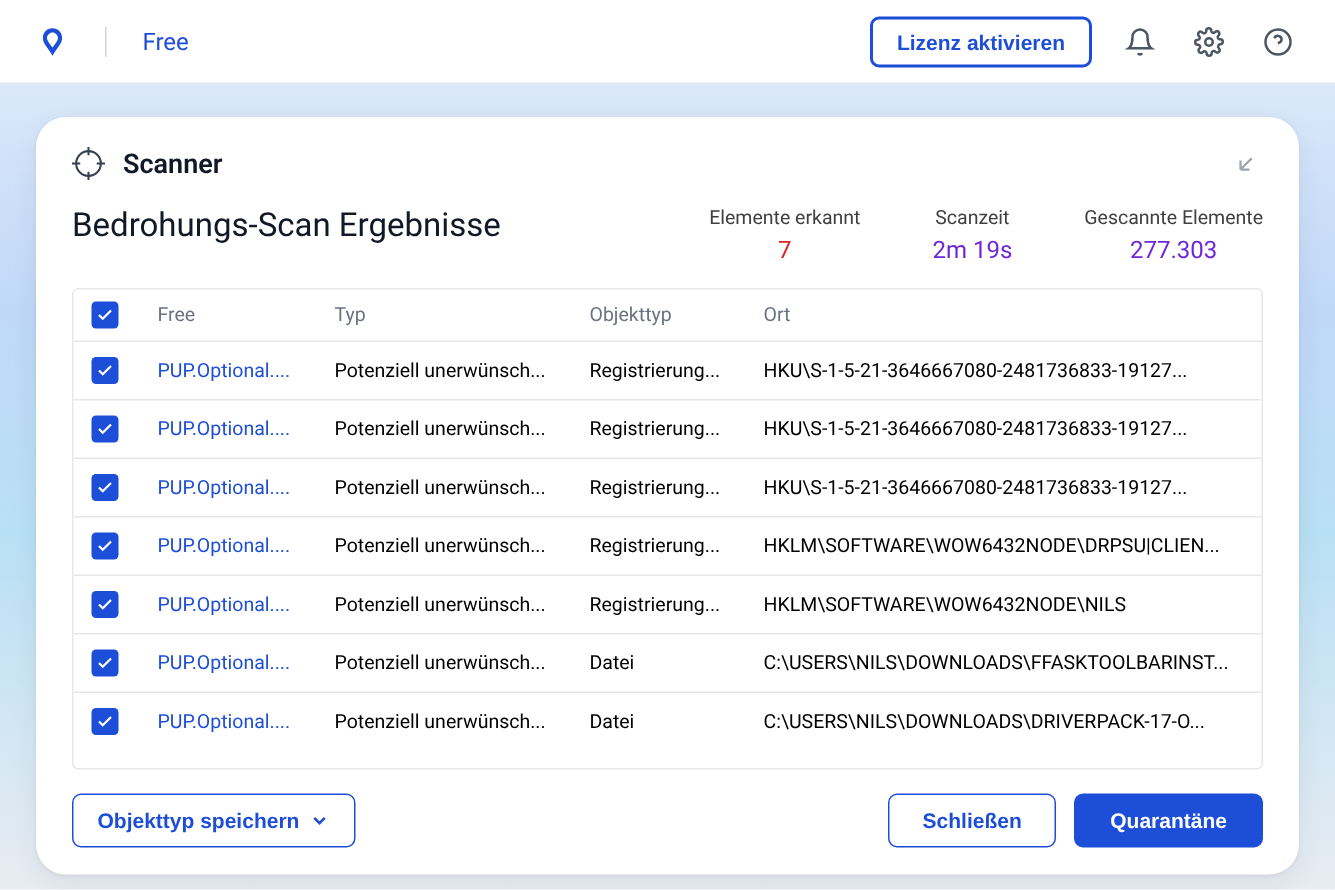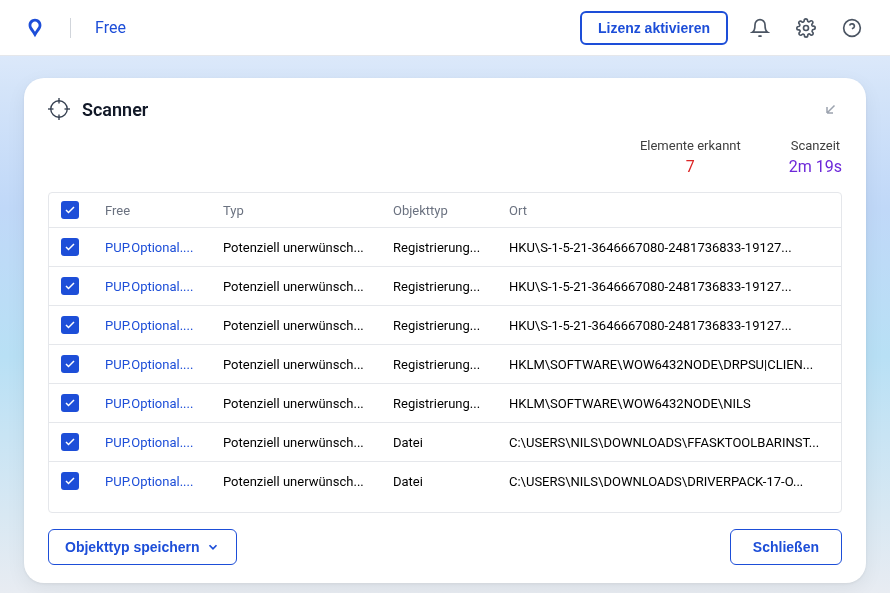--- a/index.html
+++ b/index.html
@@ -243,28 +243,33 @@
     </svg>
     <span class="card-title">Scanner</span>
     <span class="expand-icon">
       <svg viewBox="0 0 24 24" fill="none" stroke="currentColor" stroke-width="2">
         <path d="M4 20 L14 10 M4 20 L4 12 M4 20 L12 20"></path>
       </svg>
     </span>
   </div>
 
   <div class="summary">
+    <div class="results-title">Bedrohungs-Scan Ergebnisse</div>
     <div class="stats">
       <div class="stat">
         <div class="stat-label">Elemente erkannt</div>
         <div class="stat-value red">7</div>
       </div>
       <div class="stat">
         <div class="stat-label">Scanzeit</div>
         <div class="stat-value">2m 19s</div>
+      </div>
+      <div class="stat">
+        <div class="stat-label">Gescannte Elemente</div>
+        <div class="stat-value">277.303</div>
       </div>
     </div>
   </div>
 
   <div class="table">
     <div class="thead">
       <div class="col-check">
         <div class="checkbox">
           <svg viewBox="0 0 24 24">
               <polyline points="4 12 9 17 20 6"></polyline>
@@ -372,14 +377,15 @@
   </div>
 
   <div class="footer">
     <button class="save-btn">
       <span>Objekttyp speichern</span>
       <svg width="14" height="14" viewBox="0 0 24 24" fill="none" stroke="currentColor" stroke-width="3">
           <polyline points="6 9 12 15 18 9"></polyline>
         </svg>
     </button>
     <button class="close-btn">Schließen</button>
+    <button class="quarantine-btn">Quarantäne</button>
   </div>
 </div>
 
 </body></html>

